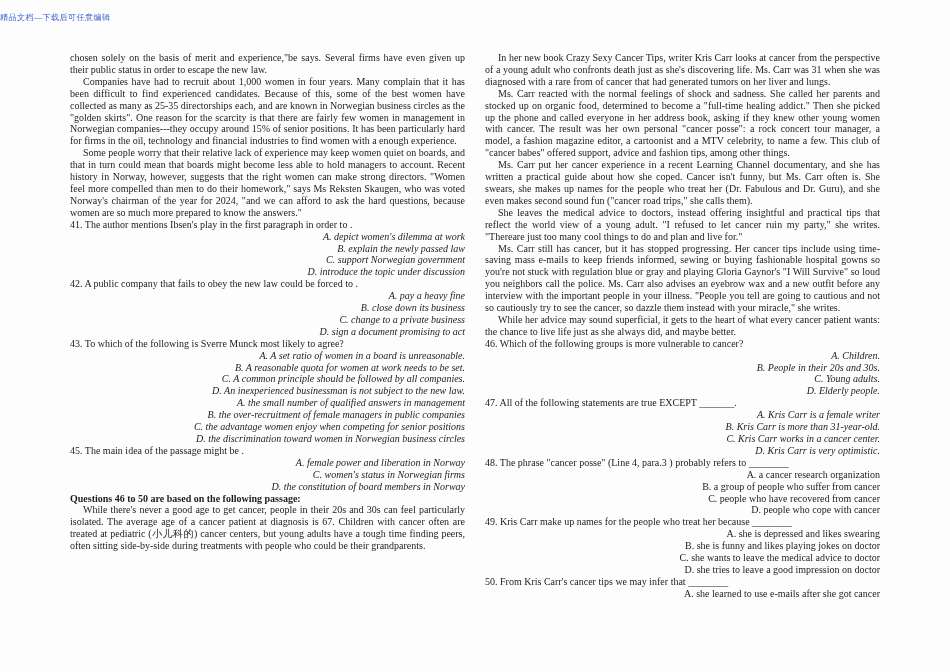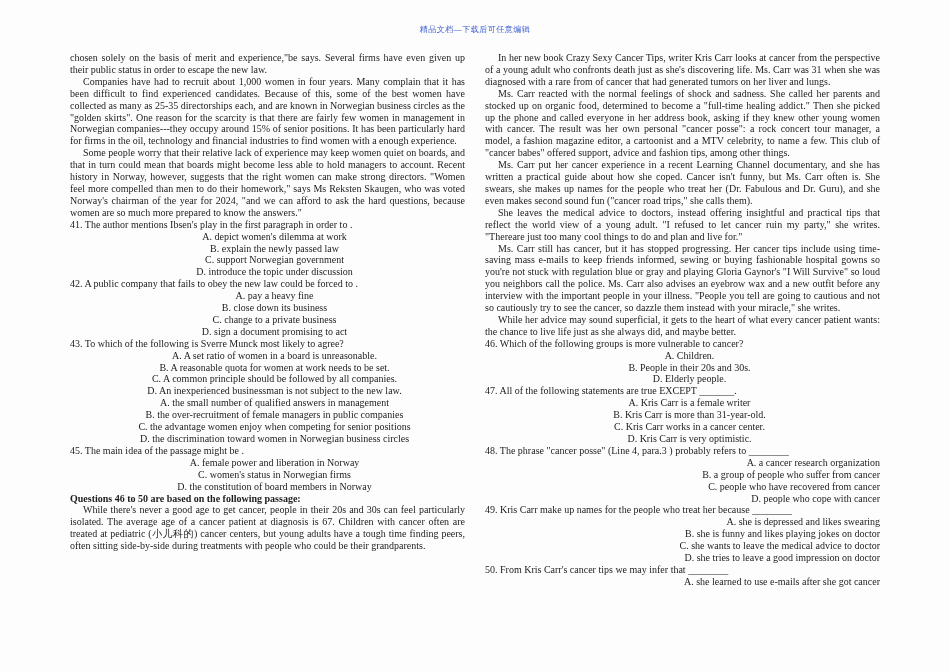--- a/index.html
+++ b/index.html
@@ -11,24 +11,24 @@
     position: relative;
     width: 950px;
     height: 672px;
     background: #fdfdfd;
     overflow: hidden;
     font-family: "Liberation Serif", "DejaVu Serif", serif;
     color: #1c1c1c;
   }
   .watermark {
     position: absolute;
-    top: 24px;
+    top: 12px;
     left: 0;
     width: 100%;
-    text-align: center;
+    text-align: left;
     font-size: 8px;
     color: #3a5bd0;
     font-family: "Liberation Sans", "DejaVu Sans", sans-serif;
     letter-spacing: 0.5px;
   }
   .columns {
     position: absolute;
     top: 52px;
     left: 70px;
     right: 70px;
@@ -48,21 +48,22 @@
   }
   .para-flush {
     text-indent: 0;
     text-align: justify;
   }
   .question {
     text-align: left;
   }
   .option {
     padding-left: 14px;
-    text-align: center;
+    text-align: right;
+    font-style: italic;
   }
   .option-flush {
     padding-left: 0;
     text-align: right;
   }
   .heading {
     font-weight: 700;
     text-align: left;
   }
 </style>
@@ -105,20 +106,21 @@
     <div class="column">
         <div class="block para">In her new book Crazy Sexy Cancer Tips, writer Kris Carr looks at cancer from the perspective of a young adult who confronts death just as she's discovering life. Ms. Carr was 31 when she was diagnosed with a rare from of cancer that had generated tumors on her liver and lungs.</div>
         <div class="block para">Ms. Carr reacted with the normal feelings of shock and sadness. She called her parents and stocked up on organic food, determined to become a "full-time healing addict." Then she picked up the phone and called everyone in her address book, asking if they knew other young women with cancer. The result was her own personal "cancer posse": a rock concert tour manager, a model, a fashion magazine editor, a cartoonist and a MTV celebrity, to name a few. This club of "cancer babes" offered support, advice and fashion tips, among other things.</div>
         <div class="block para">Ms. Carr put her cancer experience in a recent Learning Channel documentary, and she has written a practical guide about how she coped. Cancer isn't funny, but Ms. Carr often is. She swears, she makes up names for the people who treat her (Dr. Fabulous and Dr. Guru), and she even makes second sound fun ("cancer road trips," she calls them).</div>
         <div class="block para">She leaves the medical advice to doctors, instead offering insightful and practical tips that reflect the world view of a young adult. "I refused to let cancer ruin my party," she writes. "Thereare just too many cool things to do and plan and live for."</div>
         <div class="block para">Ms. Carr still has cancer, but it has stopped progressing. Her cancer tips include using time-saving mass e-mails to keep friends informed, sewing or buying fashionable hospital gowns so you're not stuck with regulation blue or gray and playing Gloria Gaynor's "I Will Survive" so loud you neighbors call the police. Ms. Carr also advises an eyebrow wax and a new outfit before any interview with the important people in your illness. "People you tell are going to cautious and not so cautiously try to see the cancer, so dazzle them instead with your miracle," she writes.</div>
         <div class="block para">While her advice may sound superficial, it gets to the heart of what every cancer patient wants: the chance to live life just as she always did, and maybe better.</div>
         <div class="block question">46. Which of the following groups is more vulnerable to cancer?</div>
         <div class="block option">A. Children.</div>
         <div class="block option">B. People in their 20s and 30s.</div>
+        <div class="block option">C. Young adults.</div>
         <div class="block option">D. Elderly people.</div>
         <div class="block question">47. All of the following statements are true EXCEPT _______.</div>
         <div class="block option">A. Kris Carr is a female writer</div>
         <div class="block option">B. Kris Carr is more than 31-year-old.</div>
         <div class="block option">C. Kris Carr works in a cancer center.</div>
         <div class="block option">D. Kris Carr is very optimistic.</div>
         <div class="block question">48. The phrase "cancer posse" (Line 4, para.3 ) probably refers to ________</div>
         <div class="block option-flush">A. a cancer research organization</div>
         <div class="block option-flush">B. a group of people who suffer from cancer</div>
         <div class="block option-flush">C. people who have recovered from cancer</div>

